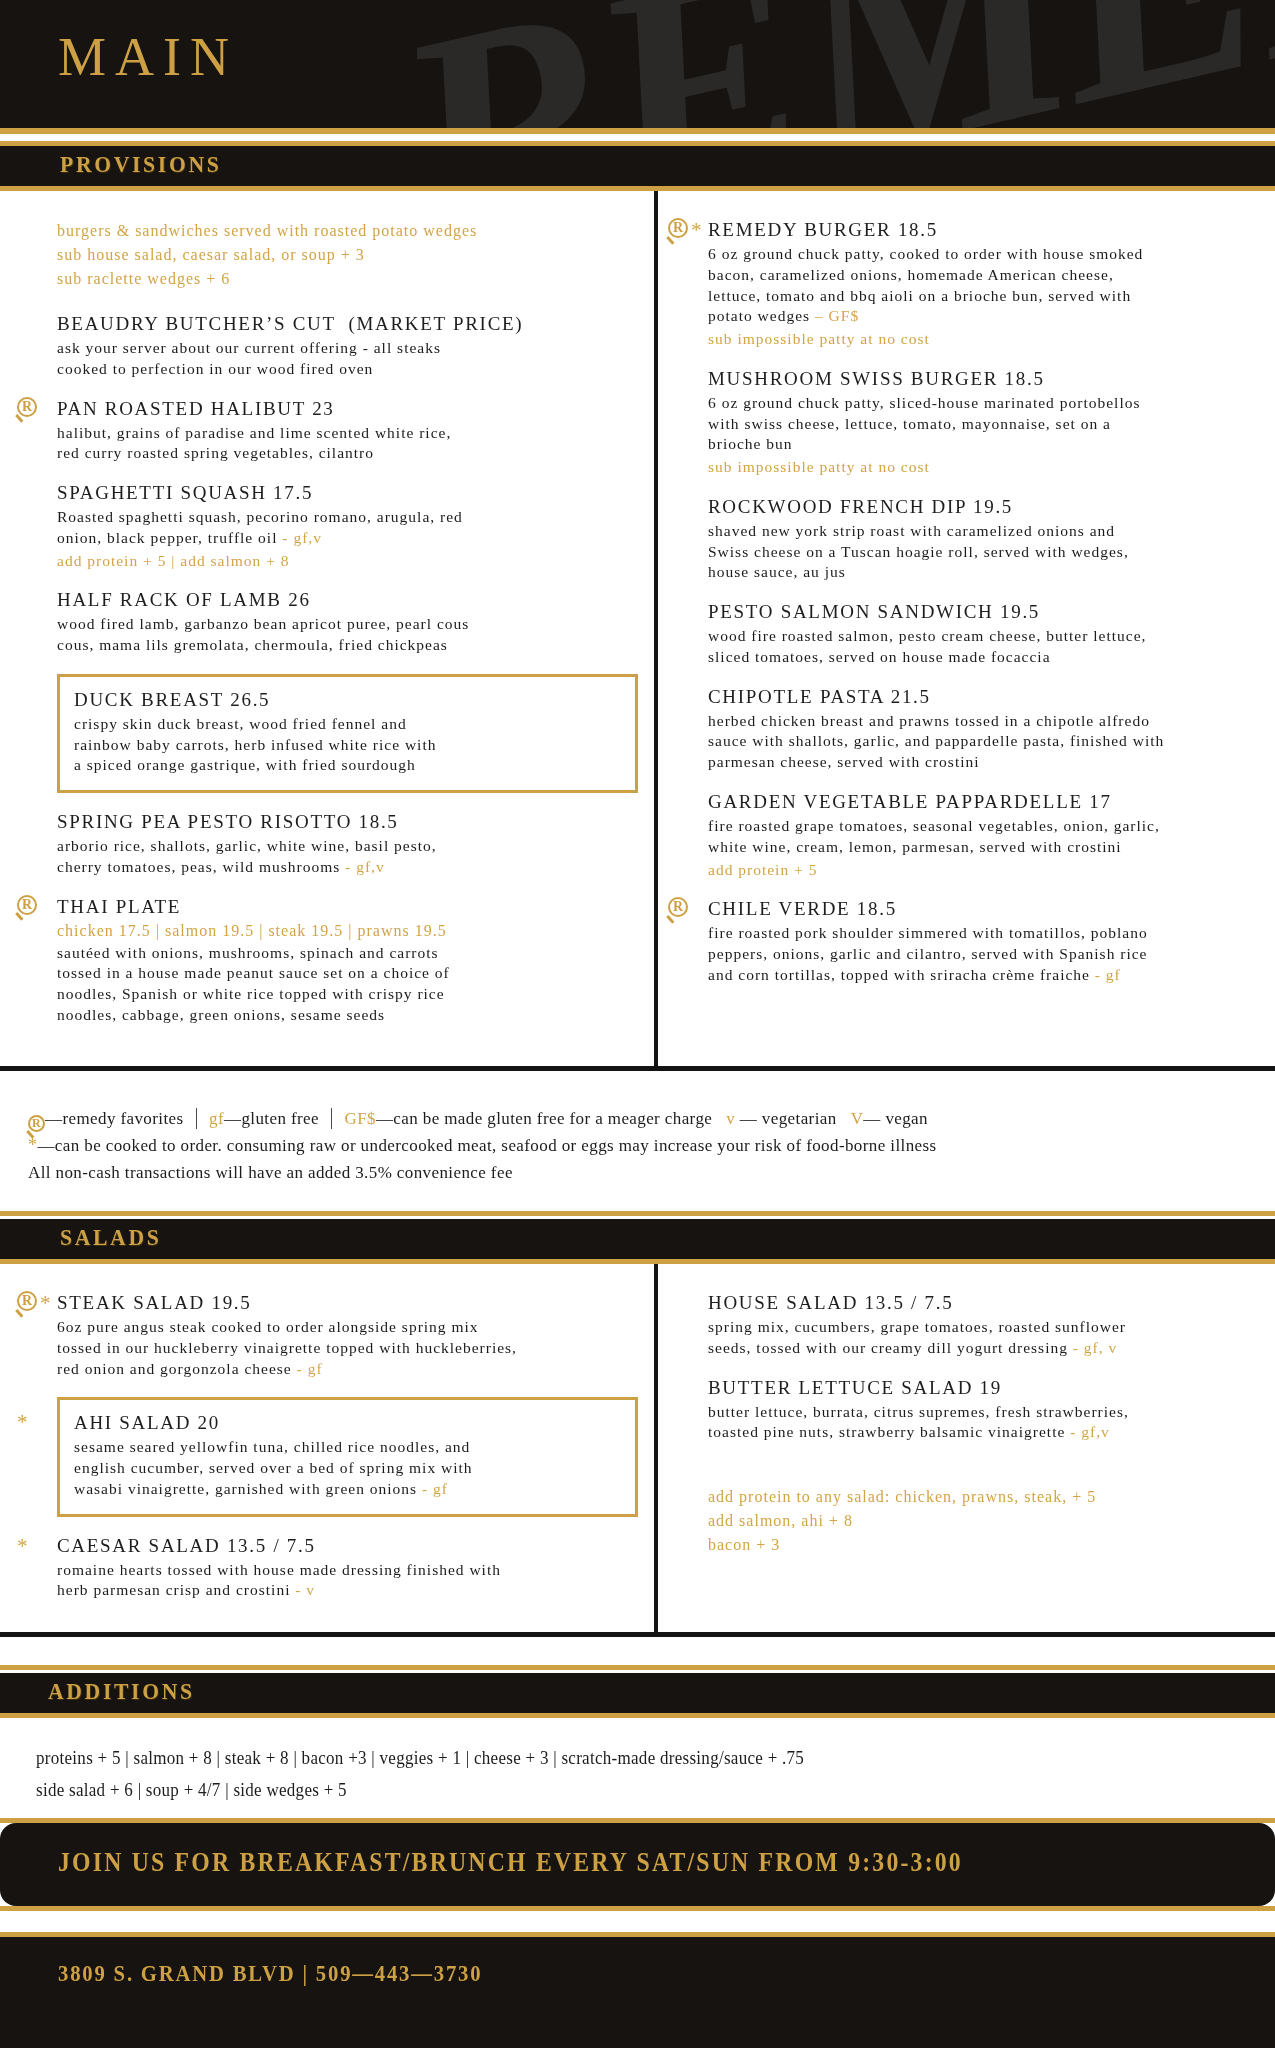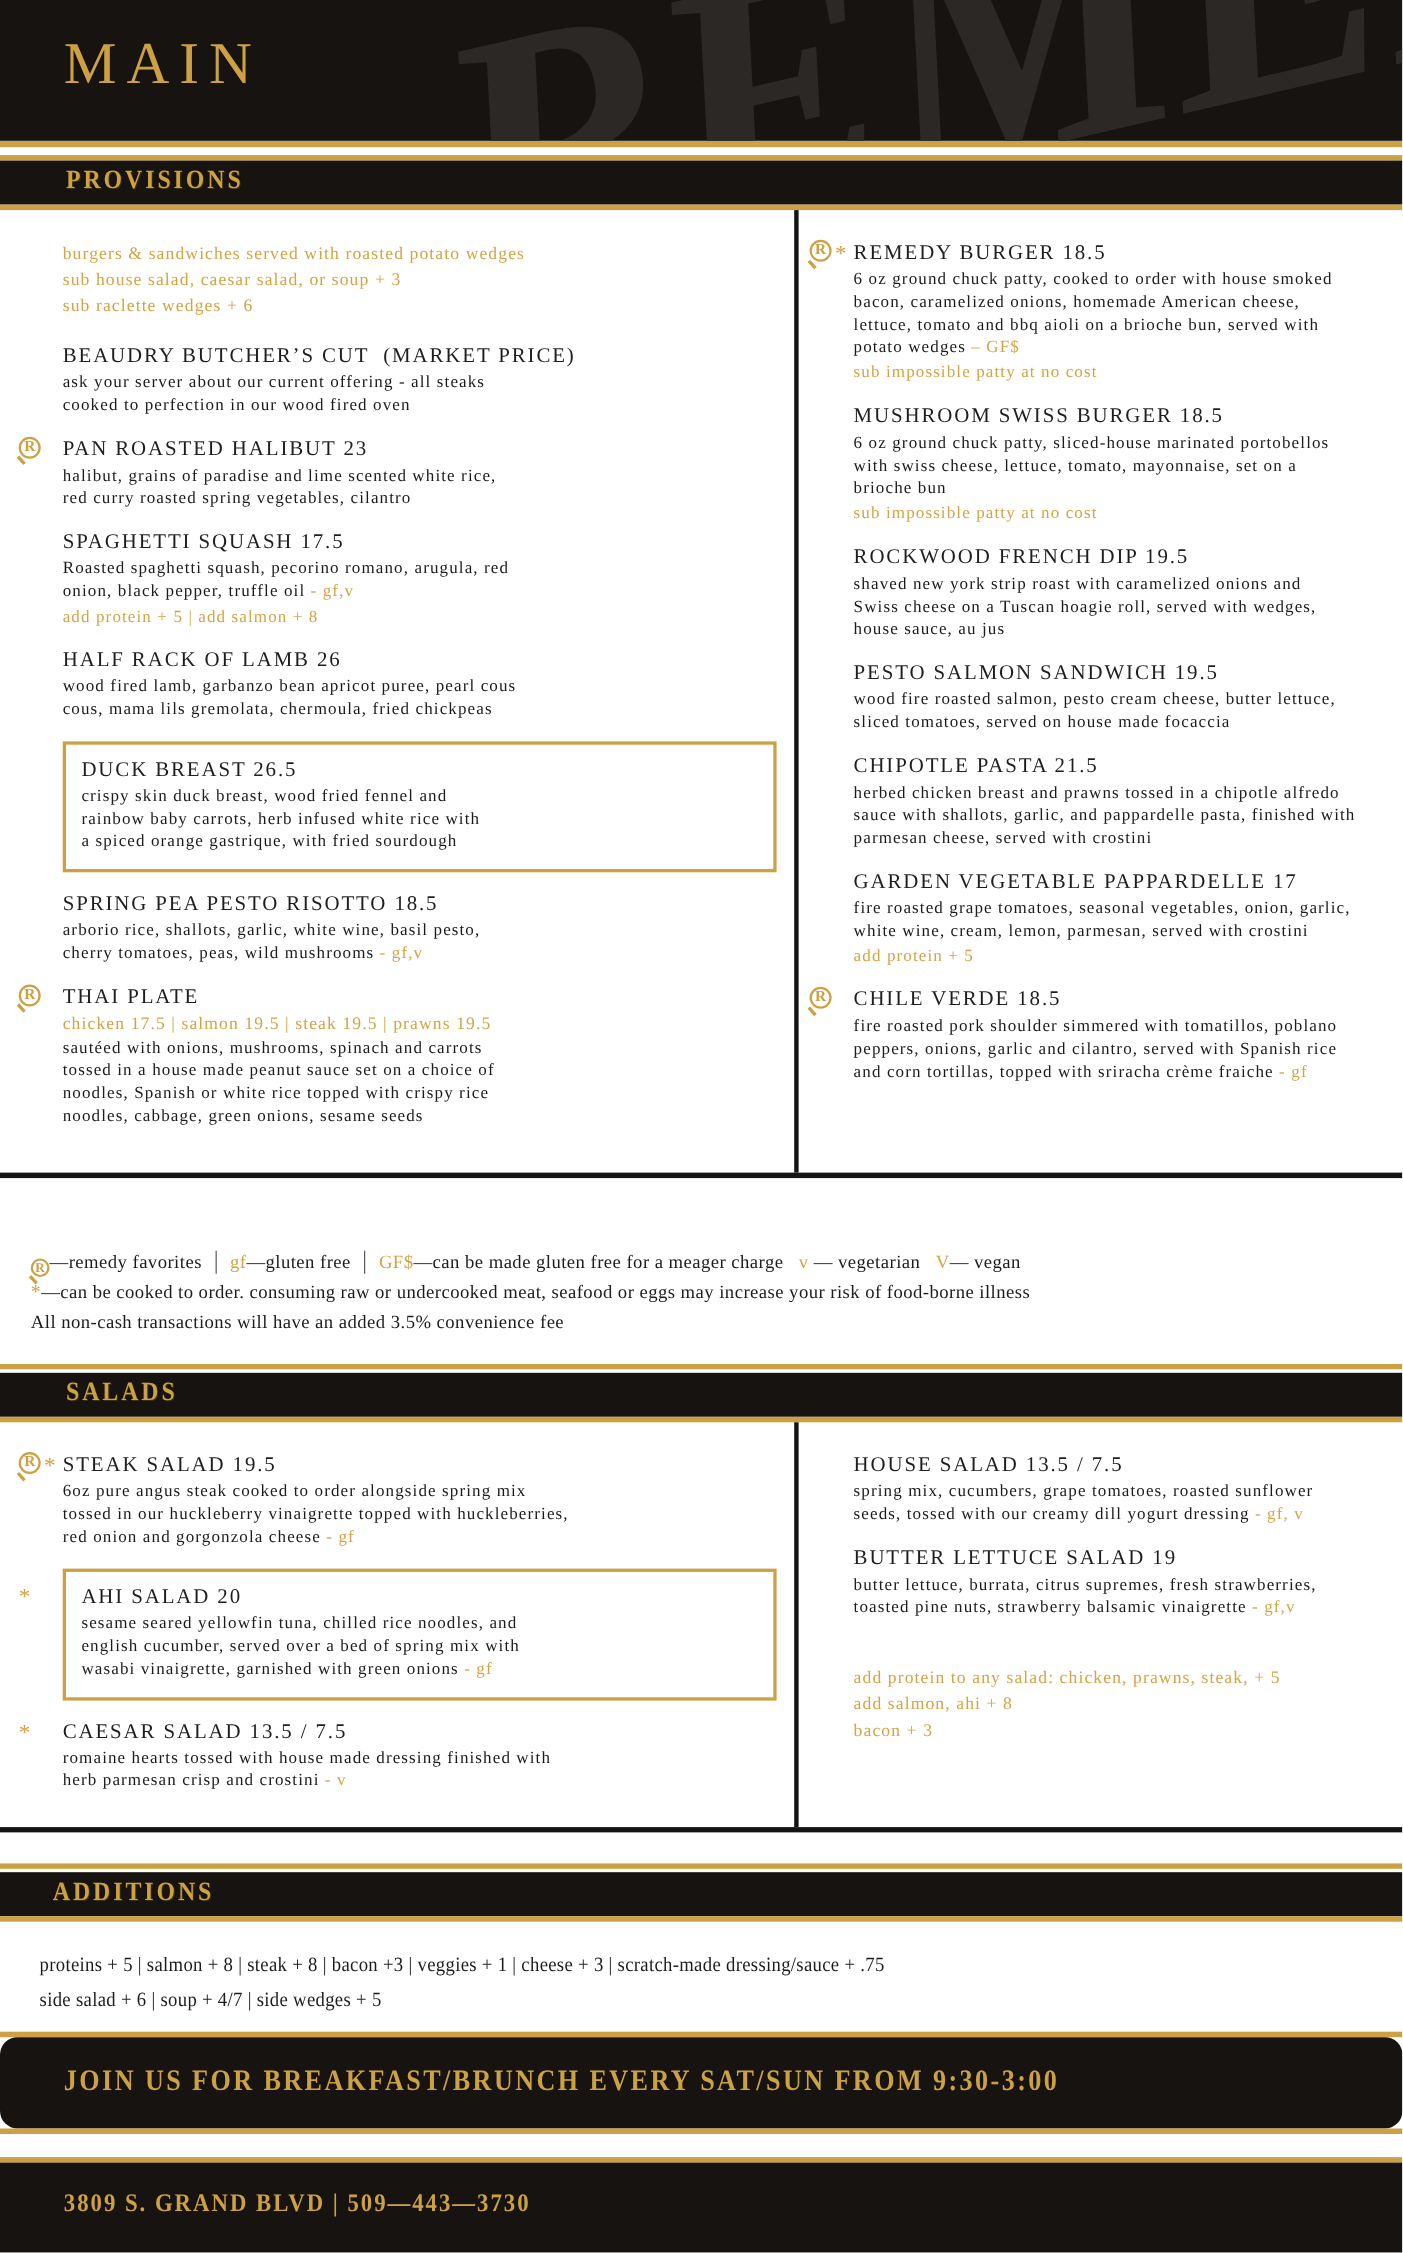--- a/index.html
+++ b/index.html
@@ -29,21 +29,21 @@
   .secbar{background:var(--bar);padding:5px 0 8px 60px;}
   .secbar .seclabel{display:inline-block;color:var(--gold);font-weight:700;font-size:24px;
     letter-spacing:3px;transform:scaleX(.9);transform-origin:left center;text-shadow:1px 1px 0 #3c2f10;}
   .secbar.tight{padding-left:48px;}
 
   
   .cols{display:flex;align-items:stretch;}
   .cols.provisions{min-height:875px;}
   .cols.salads{min-height:368px;}
   .vline{width:4px;background:#151414;}
-  .colL{width:722px;padding:28px 16px 0 57px;}
+  .colL{width:654px;padding:28px 16px 0 57px;}
   .colR{flex:1;padding:28px 22px 0 50px;}
   .hline{height:5px;background:#151414;}
 
   
   .item{position:relative;margin-bottom:18px;}
   .marks{position:absolute;left:-40px;top:-1px;display:flex;align-items:flex-start;gap:3px;}
   .marks.inbox{top:13px;}
   .rmark{display:inline-flex;align-items:center;justify-content:center;width:20px;height:20px;
     border:2px solid var(--gold);border-radius:50%;color:var(--gold);font-size:14px;font-weight:700;
     position:relative;}
@@ -52,21 +52,21 @@
   .star{color:var(--goldtext);font-size:21px;line-height:1;margin-top:2px;}
   .title{margin:0 0 3px;font-size:19px;font-weight:400;letter-spacing:1.7px;color:#1e1e1e;white-space:pre-wrap;}
   .desc{margin:0;font-size:15.5px;letter-spacing:1px;line-height:1.34;white-space:pre-line;color:#1b1b1b;}
   .gold{color:var(--goldtext);}
   .goldline{margin:2px 0 0;font-size:15.5px;letter-spacing:1px;line-height:1.34;white-space:pre-line;}
   .priceline{margin:0 0 1px;font-size:16px;letter-spacing:1px;line-height:1.3;}
   .boxed{border:3px solid var(--gold);padding:12px 14px 14px;margin:4px 0 0;}
   .intro{margin:0 0 22px;font-size:16px;letter-spacing:1px;line-height:1.5;}
 
   
-  .legend{height:140px;padding:34px 30px 0 28px;font-size:17px;letter-spacing:.4px;line-height:1.6;margin-top:29px;}
+  .legend{height:140px;padding:34px 30px 0 28px;font-size:17px;letter-spacing:.4px;line-height:1.6;}
   .legend .line{margin:0;}
   .legend .rmark{width:17px;height:17px;font-size:12px;border-width:2px;vertical-align:-3px;}
   .lsep{display:inline-block;width:1.5px;height:21px;background:#4a4a4a;margin:0 12px;vertical-align:-5px;}
   .lgap{display:inline-block;width:14px;}
   .legend .star{font-size:18px;}
 
   
   .gapwhite28{height:28px;background:#fff;}
   .additions-body{height:100px;padding:24px 30px 0 36px;}
   .additions-body .line{margin:0;font-size:18.5px;letter-spacing:.3px;line-height:1.75;

